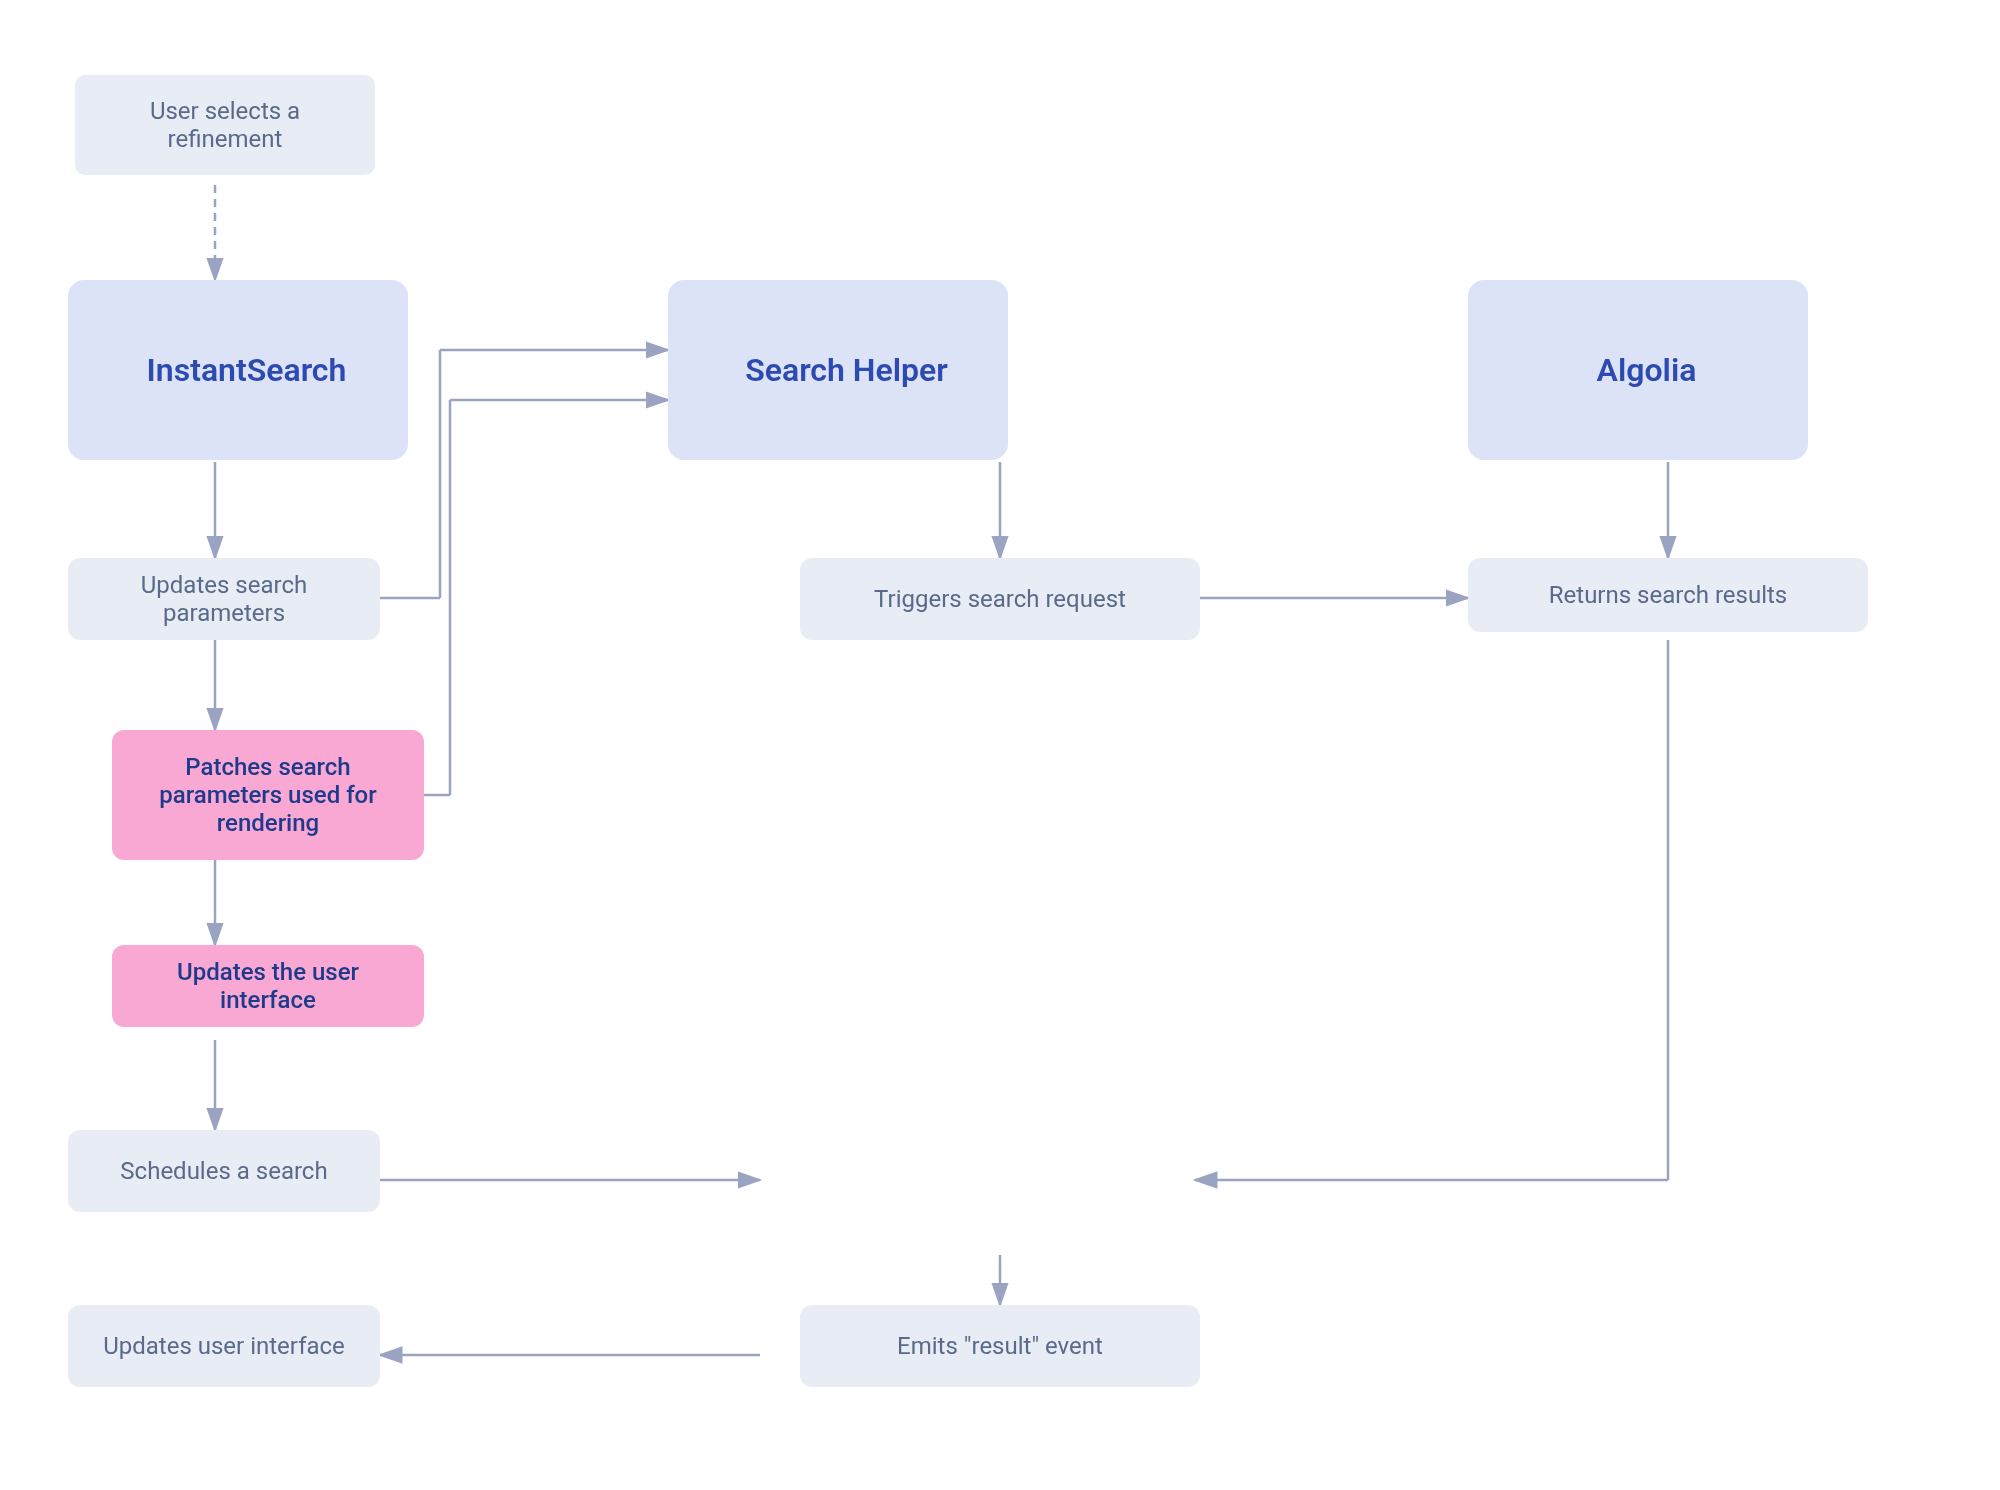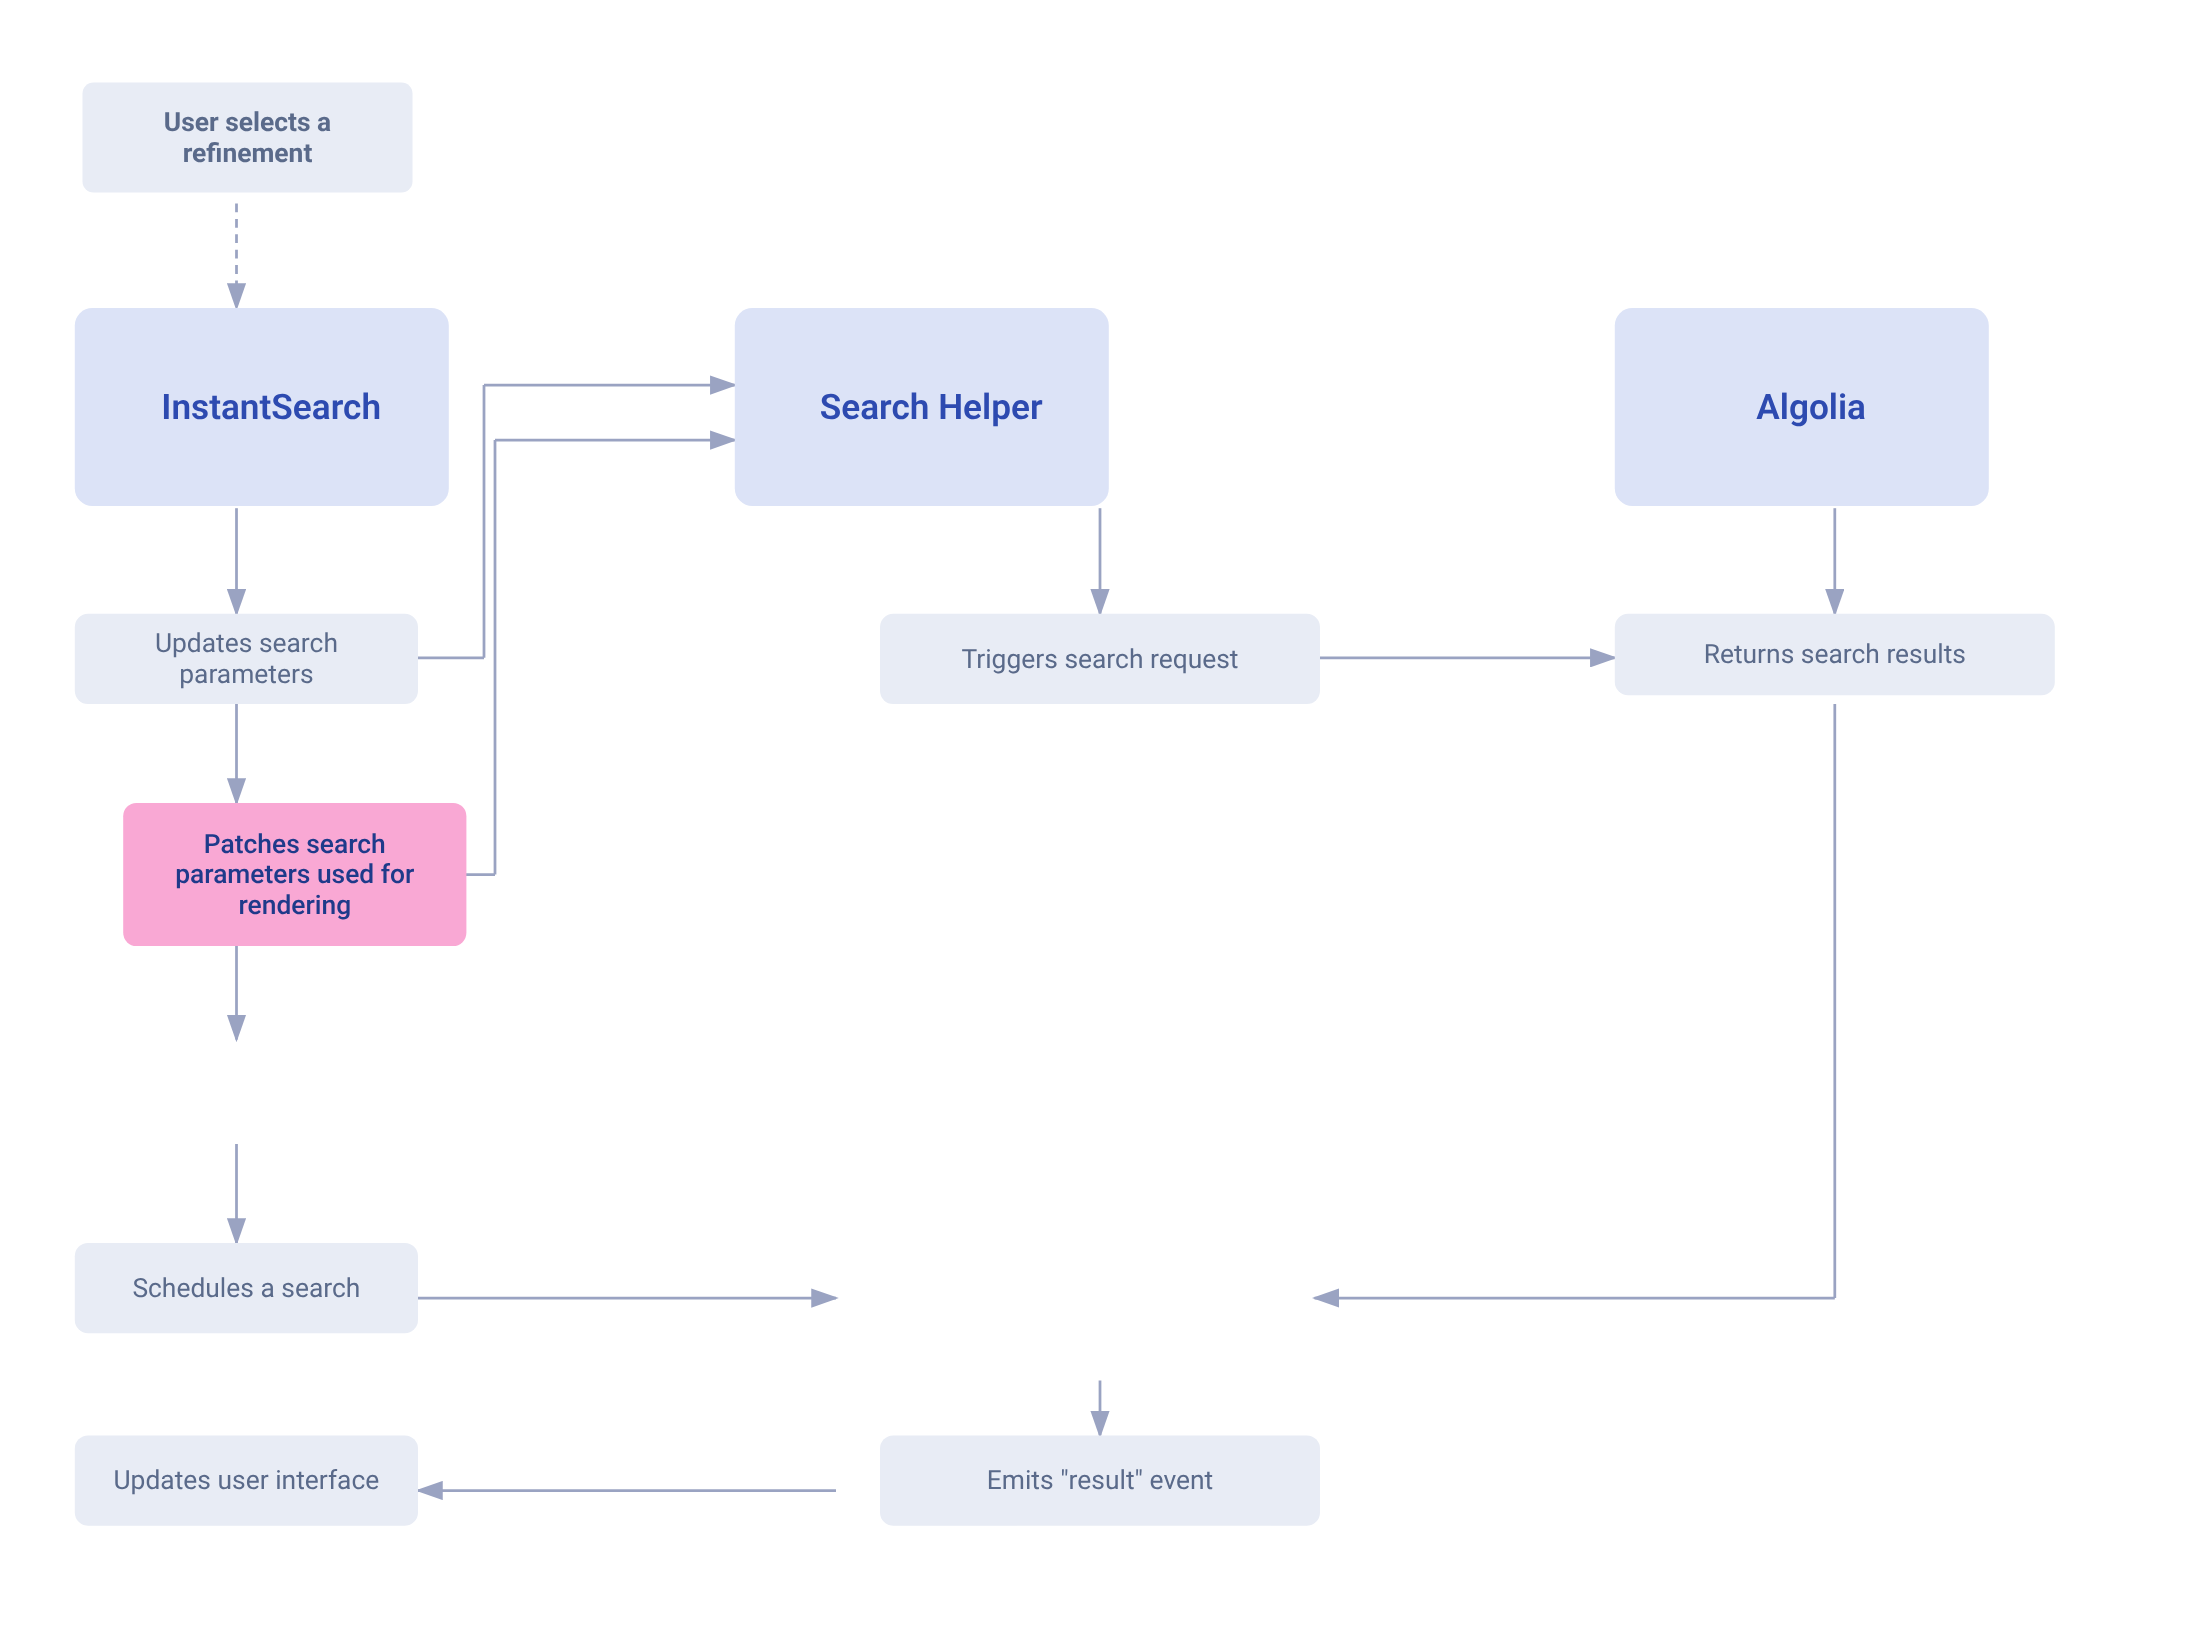--- a/index.html
+++ b/index.html
@@ -69,21 +69,21 @@
       pointer-events: none;
     }
 
     .start-label {
       position: absolute;
       background: #e8ecf5;
       border-radius: 10px;
       padding: 18px 30px;
       font-size: 24px;
       color: #5a6a8a;
-      font-weight: 700;
+      font-weight: 400;
       display: flex;
       align-items: center;
       justify-content: center;
       text-align: center;
     }
   </style>
 </head>
 <body>
 
 <div class="diagram-container">
@@ -149,20 +149,23 @@
   </div>
 
   <div class="box-small" style="left: 68px; top: 558px; width: 312px; height: 82px;">
     <span>Updates search parameters</span>
   </div>
 
   <div class="box-small box-small-blue" style="left: 68px; top: 730px; width: 312px; height: 130px;">
     <span>Patches search parameters used for rendering</span>
   </div>
 
+  <div class="box-small box-small-blue" style="left: 68px; top: 945px; width: 312px; height: 82px;">
+    <span>Updates the user interface</span>
+  </div>
 
   <div class="box-small" style="left: 68px; top: 1130px; width: 312px; height: 82px;">
     <span>Schedules a search</span>
   </div>
 
   <div class="box-small" style="left: 68px; top: 1305px; width: 312px; height: 82px;">
     <span>Updates user interface</span>
   </div>
 
   <div class="box-small" style="left: 800px; top: 558px; width: 400px; height: 82px;">

